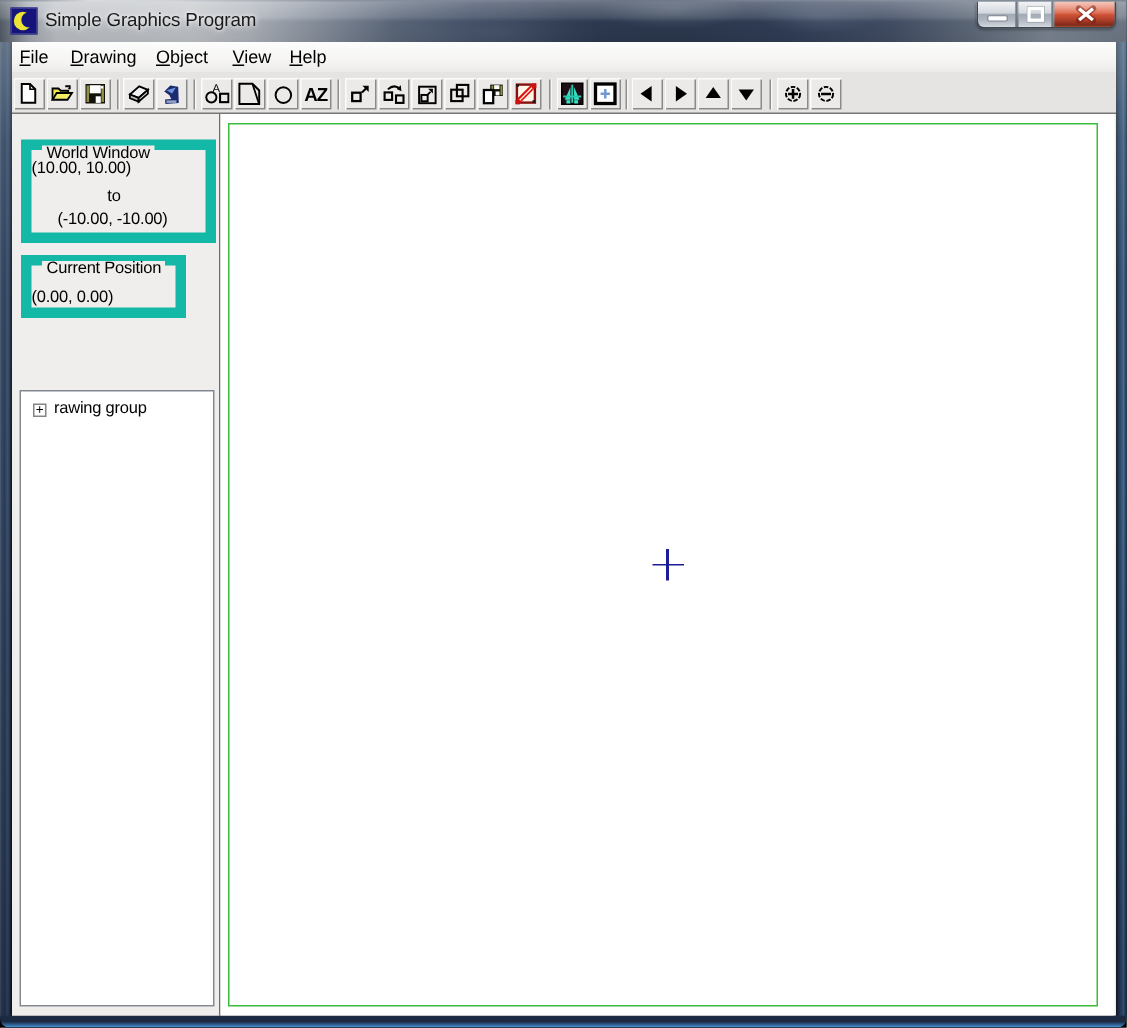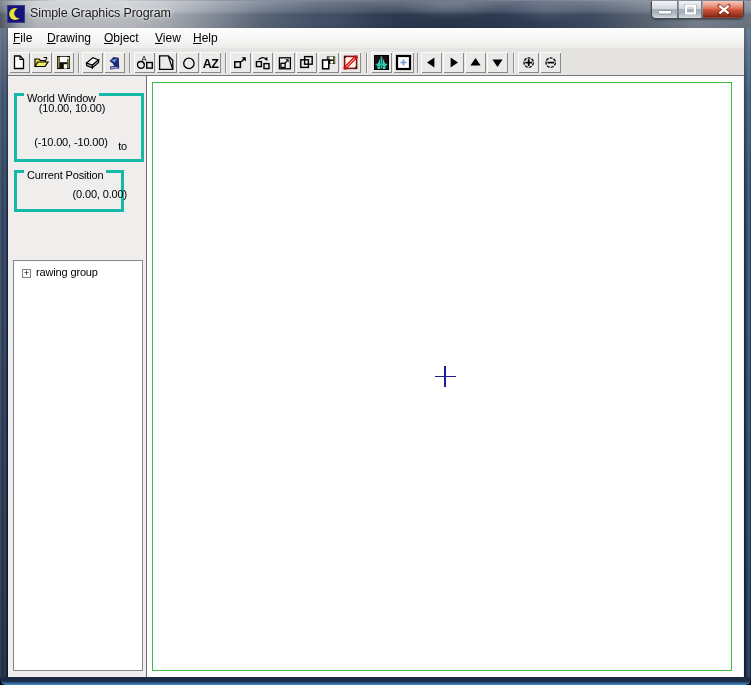--- a/index.html
+++ b/index.html
@@ -45,21 +45,21 @@
 .mi{position:absolute;top:3px;font-size:12px;color:#000}
 #toolbar{position:absolute;left:8px;top:48px;width:736px;height:28px;
   background:#e6e4e2;border-bottom:1px solid #777}
 .tsep{position:absolute;top:53px;width:1px;height:20px;background:#8f8f8f;box-shadow:1px 0 0 #f6f6f6}
 .tb{position:absolute;top:52px;width:21px;height:21px;background:#eceae8;
   box-shadow:inset 1px 1px 0 #fbfbfa,inset -1px -1px 0 #8a8a8a;}
 .tb svg{position:absolute;left:2px;top:2px}
 
 #panel{position:absolute;left:8px;top:76px;width:138px;height:601px;background:#efeeec}
 #vsep{position:absolute;left:146px;top:76px;width:1px;height:601px;background:#6e6e6e}
-.gbox{position:absolute;border:3px solid #14b8a6;background:#efeeec}
+.gbox{position:absolute;border:7px solid #14b8a6;background:#efeeec}
 .glabel{position:absolute;top:-3.5px;background:#efeeec;padding:0 3px;font-size:11px;color:#000;white-space:nowrap;letter-spacing:-0.15px;line-height:10px}
 .gtext{position:absolute;font-size:11px;color:#000;white-space:nowrap;letter-spacing:-0.15px}
 #tree{position:absolute;left:5px;top:184px;width:130px;height:411px;background:#fff;
   border:1px solid #828790}
 #plusbox{position:absolute;left:8px;top:8px;width:9px;height:9px;border:1px solid #848484;background:#fff;font-size:9px;line-height:7px;text-align:center;color:#000}
 #treelbl{position:absolute;left:22px;top:5px;font-size:11px;color:#000;letter-spacing:-0.15px}
 
 #canvas{position:absolute;left:147px;top:76px;width:596px;height:601px;background:#fff}
 #green{position:absolute;left:5.4px;top:6px;width:579.7px;height:588.7px;border:1.5px solid #3cbb3c}
 #cross-h{position:absolute;left:287.5px;top:299.7px;width:21px;height:1.6px;background:#1c1c96}
@@ -112,27 +112,27 @@
 <div class="tsep" style="left:77.5px"></div>
 <div class="tsep" style="left:129px"></div>
 <div class="tsep" style="left:225px"></div>
 <div class="tsep" style="left:365.5px"></div>
 <div class="tsep" style="left:416.5px"></div>
 <div class="tsep" style="left:513px"></div>
 
 <div id="panel">
   <div class="gbox" style="left:6px;top:17px;width:130px;height:69px">
     <div class="glabel" style="left:7px">World Window</div>
-    <div class="gtext" style="left:0;top:6px;width:110px;text-align:center">(10.00, 10.00)</div>
-    <div class="gtext" style="left:0;top:44px;width:110px;text-align:right">to</div>
+    <div class="gtext" style="left:0;top:6px;width:110px;">(10.00, 10.00)</div>
+    <div class="gtext" style="left:0;top:25px;width:110px;text-align:center">to</div>
     <div class="gtext" style="left:-1px;top:40px;width:110px;text-align:center">(-10.00, -10.00)</div>
   </div>
   <div class="gbox" style="left:6px;top:94px;width:110px;height:42px">
     <div class="glabel" style="left:7px">Current Position</div>
-    <div class="gtext" style="left:0;top:15px;width:110px;text-align:right">(0.00, 0.00)</div>
+    <div class="gtext" style="left:0;top:15px;width:110px;text-align:left">(0.00, 0.00)</div>
   </div>
   <div id="tree">
     <div id="plusbox">+</div>
     <div id="treelbl">rawing group</div>
   </div>
 </div>
 <div id="vsep"></div>
 <div id="canvas">
   <div id="green"></div>
   <div id="cross-h"></div>

